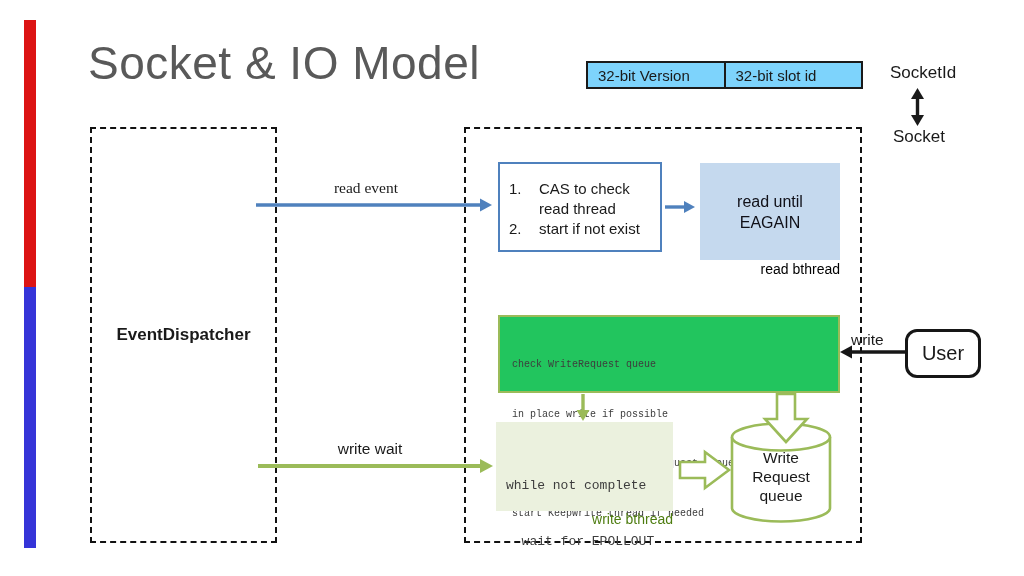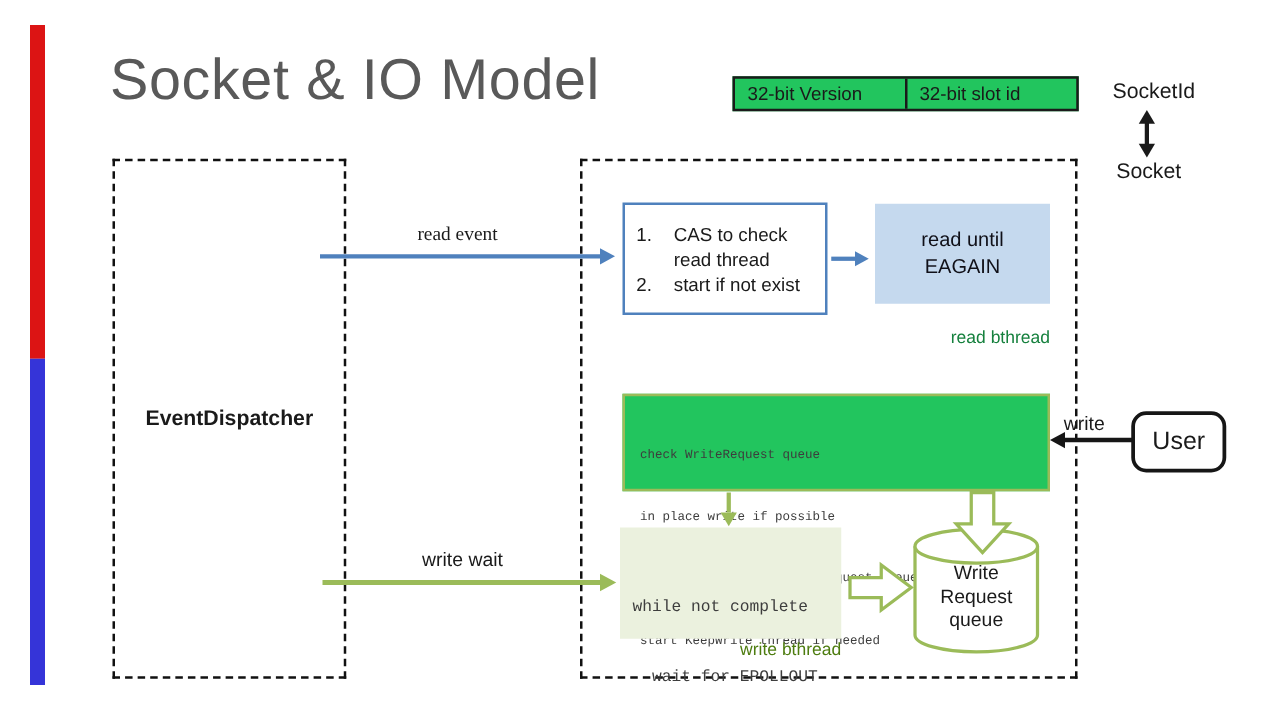--- a/index.html
+++ b/index.html
@@ -10,21 +10,21 @@
   .abs{position:absolute;box-sizing:border-box;}
 
   
   .bar-red{left:24px;top:20px;width:12px;height:267px;background:#dc1414;}
   .bar-blue{left:24px;top:287px;width:12px;height:261px;background:#3534d8;}
 
   
   .title{left:88px;top:36px;font-size:46px;color:#595959;letter-spacing:0.5px;}
 
   
-  .struct-table{left:586px;top:61px;width:277px;height:28px;display:flex;border:2px solid #1a1a1a;background:#22c55e;}
+  .struct-table{left:586px;top:61px;width:277px;height:28px;display:flex;border:2px solid #1a1a1a;background:#7dd3fc;}
   .struct-cell{flex:1;display:flex;align-items:center;padding-left:10px;font-size:15px;}
   .struct-cell + .struct-cell{border-left:2px solid #1a1a1a;}
 
   .socketid-label{left:890px;top:63px;font-size:17px;}
   .socket-label{left:893px;top:127px;font-size:17px;}
 
   
   .dashed-box{border:2.4px dashed #111;background:transparent;font-weight:bold;}
   .dispatcher-box{left:90px;top:127px;width:187px;height:416px;}
   .main-box{left:464px;top:127px;width:398px;height:416px;}
@@ -36,24 +36,24 @@
   .write-event-label{left:290px;top:440px;}
 
   
   .cas-box{left:498px;top:162px;width:164px;height:90px;border:2.5px solid #4f81bd;background:#fff;
            padding:15px 8px 0 9px;font-size:15px;line-height:20px;}
   .cas-row{display:flex;}
   .cas-num{width:30px;flex:0 0 30px;}
   .cas-text{flex:1;}
 
   
-  .read-until-box{left:700px;top:163px;width:140px;height:80px;background:#c5d9ee;
+  .read-until-box{left:700px;top:163px;width:140px;height:97px;background:#c5d9ee;
                   display:flex;flex-direction:column;align-items:center;justify-content:center;
                   font-size:16px;line-height:21px;color:#101018;}
-  .read-bthread{left:700px;top:261px;width:140px;text-align:right;font-size:14px;color:#15803d;}
+  .read-bthread{left:700px;top:261px;width:140px;text-align:right;font-size:14px;color:#000000;}
 
   
   .mono{font-family:"Liberation Mono","DejaVu Sans Mono",monospace;color:#3d3d3d;white-space:pre;}
   .check-box{left:498px;top:315px;width:342px;height:78px;border:2px solid #9bbb59;background:#22c55e;
              padding:7px 0 0 12px;font-size:10px;line-height:16.5px;}
   .while-box{left:496px;top:422px;width:177px;height:89px;background:#ebf1de;
              padding:18px 0 0 10px;font-size:13px;line-height:18.5px;}
   .write-bthread{left:496px;top:511px;width:177px;text-align:right;font-size:14px;color:#4d7c0f;}
 
   

